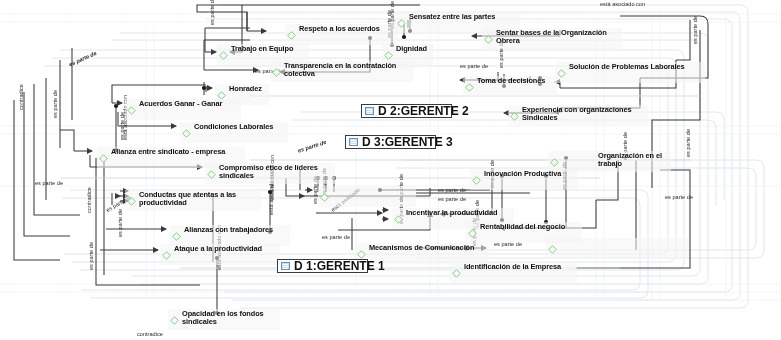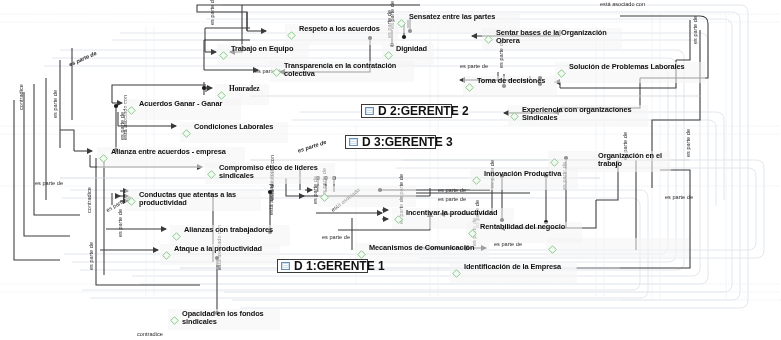--- a/index.html
+++ b/index.html
@@ -331,39 +331,39 @@
       <div class="node" style="left: 270px; top: 61px; width: 144px;"><span class="diamond"><svg width="9" height="9" viewBox="0 0 10 10">
             <path d="M5,0.8 L9.2,5 L5,9.2 L0.8,5 Z" fill="#f4fbf4" stroke="#7cc47c" stroke-width="1"></path>
           </svg></span><span class="lbl">Transparencia en la contratación
 colectiva</span></div>
       <div class="node" style="left: 555px; top: 62px; width: 150px;"><span class="diamond"><svg width="9" height="9" viewBox="0 0 10 10">
             <path d="M5,0.8 L9.2,5 L5,9.2 L0.8,5 Z" fill="#f4fbf4" stroke="#7cc47c" stroke-width="1"></path>
           </svg></span><span class="lbl">Solución de Problemas Laborales</span></div>
       <div class="node" style="left: 463px; top: 76px; width: 94px;"><span class="diamond"><svg width="9" height="9" viewBox="0 0 10 10">
             <path d="M5,0.8 L9.2,5 L5,9.2 L0.8,5 Z" fill="#f4fbf4" stroke="#7cc47c" stroke-width="1"></path>
           </svg></span><span class="lbl">Toma de decisiones</span></div>
-      <div class="node" style="left: 215px; top: 84px; width: 54px; font-family: Liberation Serif, serif;"><span class="diamond"><svg width="9" height="9" viewBox="0 0 10 10">
+      <div class="node" style="left: 215px; top: 84px; width: 54px;"><span class="diamond"><svg width="9" height="9" viewBox="0 0 10 10">
             <path d="M5,0.8 L9.2,5 L5,9.2 L0.8,5 Z" fill="#f4fbf4" stroke="#7cc47c" stroke-width="1"></path>
           </svg></span><span class="lbl">Honradez</span></div>
       <div class="node" style="left: 125px; top: 99px; width: 116px;"><span class="diamond"><svg width="9" height="9" viewBox="0 0 10 10">
             <path d="M5,0.8 L9.2,5 L5,9.2 L0.8,5 Z" fill="#f4fbf4" stroke="#7cc47c" stroke-width="1"></path>
           </svg></span><span class="lbl">Acuerdos Ganar - Ganar</span></div>
       <div class="node" style="left: 508px; top: 105px; width: 140px;"><span class="diamond"><svg width="9" height="9" viewBox="0 0 10 10">
             <path d="M5,0.8 L9.2,5 L5,9.2 L0.8,5 Z" fill="#f4fbf4" stroke="#7cc47c" stroke-width="1"></path>
           </svg></span><span class="lbl">Experiencia con organizaciones
 Sindicales</span></div>
       <div class="node" style="left: 180px; top: 122px; width: 108px;"><span class="diamond"><svg width="9" height="9" viewBox="0 0 10 10">
             <path d="M5,0.8 L9.2,5 L5,9.2 L0.8,5 Z" fill="#f4fbf4" stroke="#7cc47c" stroke-width="1"></path>
           </svg></span><span class="lbl">Condiciones Laborales</span></div>
       <div class="node" style="left: 548px; top: 151px; width: 123px; gap: 39px;"><span class="diamond"><svg width="9" height="9" viewBox="0 0 10 10">
             <path d="M5,0.8 L9.2,5 L5,9.2 L0.8,5 Z" fill="#f4fbf4" stroke="#7cc47c" stroke-width="1"></path>
           </svg></span><span class="lbl">Organización en el trabajo</span></div>
       <div class="node" style="left: 97px; top: 147px; width: 148px;"><span class="diamond"><svg width="9" height="9" viewBox="0 0 10 10">
             <path d="M5,0.8 L9.2,5 L5,9.2 L0.8,5 Z" fill="#f4fbf4" stroke="#7cc47c" stroke-width="1"></path>
-          </svg></span><span class="lbl">Alianza entre acuerdos - empresa</span></div>
+          </svg></span><span class="lbl">Alianza entre sindicato - empresa</span></div>
       <div class="node" style="left: 205px; top: 163px; width: 130px;"><span class="diamond"><svg width="9" height="9" viewBox="0 0 10 10">
             <path d="M5,0.8 L9.2,5 L5,9.2 L0.8,5 Z" fill="#f4fbf4" stroke="#7cc47c" stroke-width="1"></path>
           </svg></span><span class="lbl">Compromiso ético de líderes
 sindicales</span></div>
       <div class="node" style="left: 470px; top: 169px; width: 108px;"><span class="diamond"><svg width="9" height="9" viewBox="0 0 10 10">
             <path d="M5,0.8 L9.2,5 L5,9.2 L0.8,5 Z" fill="#f4fbf4" stroke="#7cc47c" stroke-width="1"></path>
           </svg></span><span class="lbl">Innovación Productiva</span></div>
       <div class="node" style="left: 125px; top: 190px; width: 136px;"><span class="diamond"><svg width="9" height="9" viewBox="0 0 10 10">
             <path d="M5,0.8 L9.2,5 L5,9.2 L0.8,5 Z" fill="#f4fbf4" stroke="#7cc47c" stroke-width="1"></path>
           </svg></span><span class="lbl">Conductas que atentas a las

